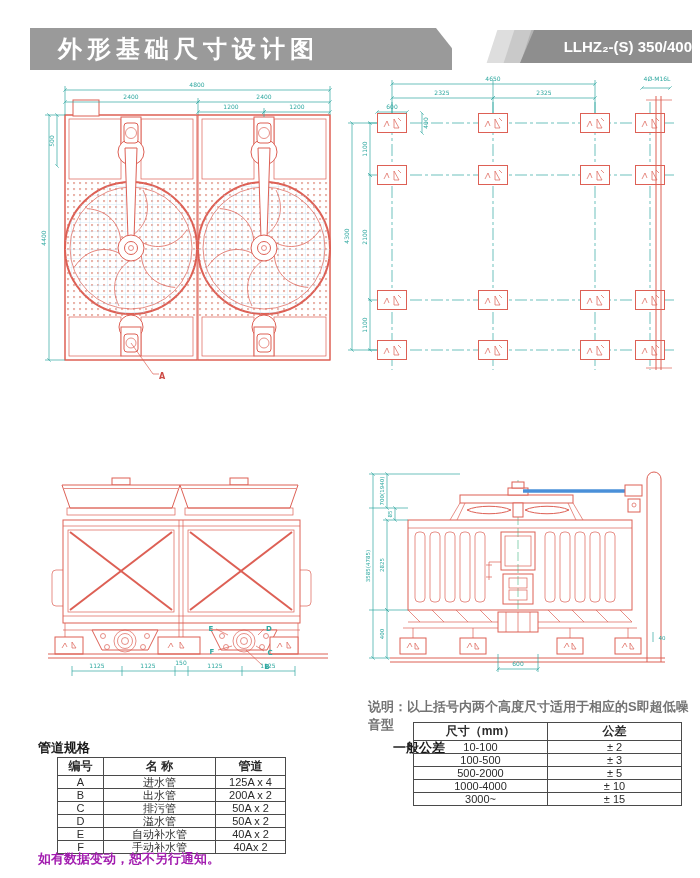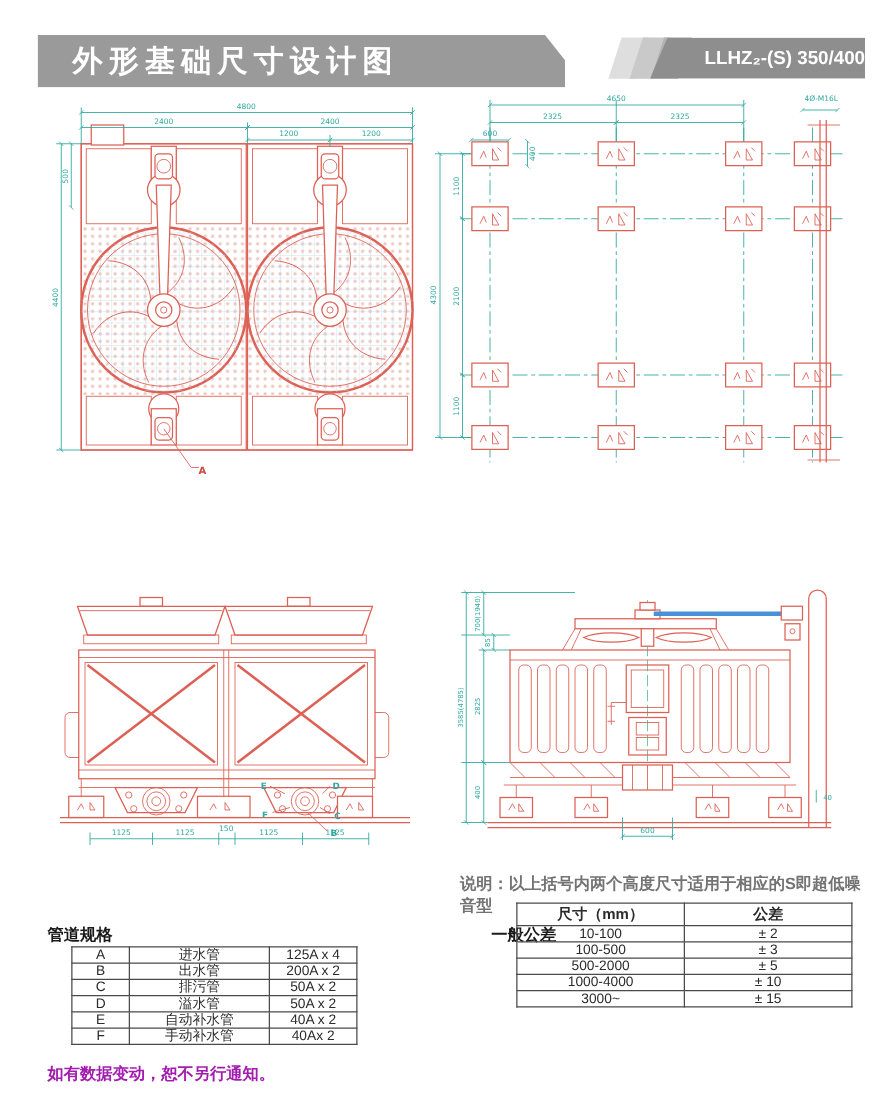--- a/index.html
+++ b/index.html
@@ -413,20 +413,25 @@
   <div class="note">说明：以上括号内两个高度尺寸适用于相应的S即超低噪音型</div>
 
   <div class="tbl-title" style="left:38px;top:739px;">管道规格</div>
   <table style="left:57px;top:757px;width:228px;">
     <colgroup>
         <col style="width:46px">
         <col style="width:112px">
         <col style="width:70px">
       </colgroup>
     <tbody>
+        <tr>
+      <th>编号</th>
+      <th>名 称</th>
+      <th>管道</th>
+    </tr>
     <tr>
           <td>A</td>
           <td>进水管</td>
           <td>125A x 4</td>
         </tr>
     <tr>
           <td>B</td>
           <td>出水管</td>
           <td>200A x 2</td>
         </tr>

